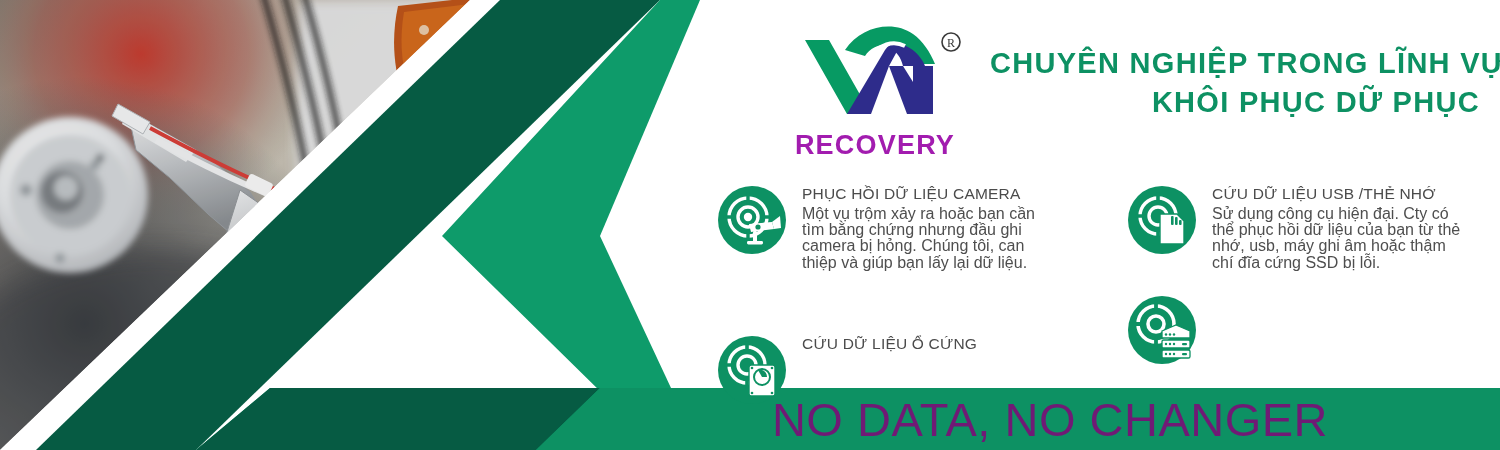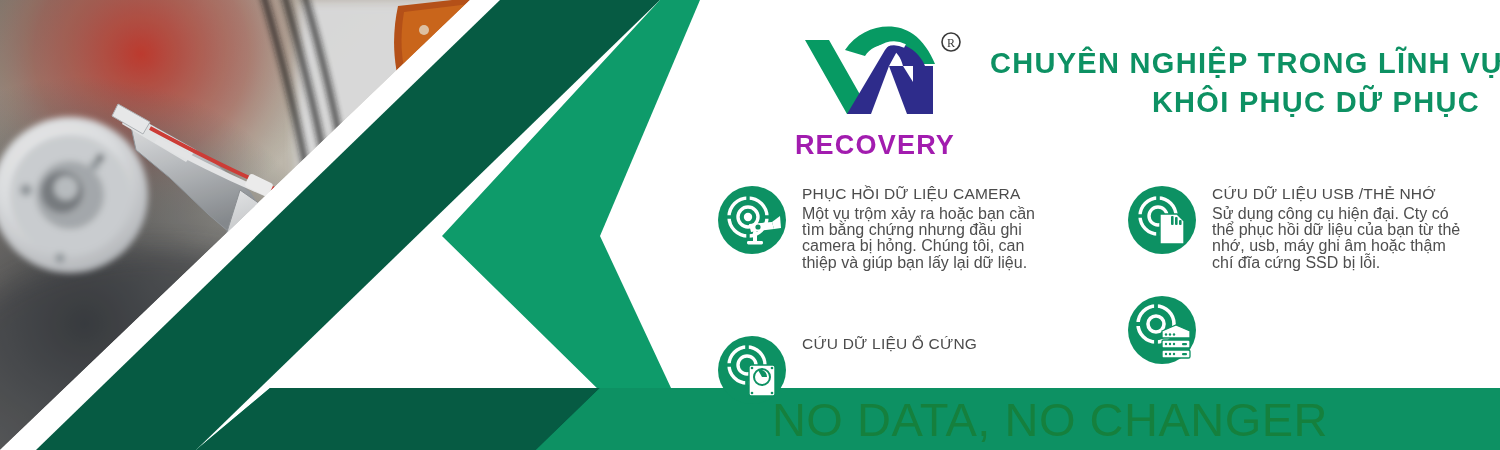--- a/index.html
+++ b/index.html
@@ -84,21 +84,21 @@
     font-size:16px;
     line-height:16.2px;
     margin:0;
   }
 
   
   #slogan{
     position:absolute;
     left:600px;top:388px;width:900px;height:62px;
     display:flex;align-items:center;justify-content:center;
-    color:#15803d;
+    color:#701a75;
     font-family:"Liberation Sans",sans-serif;
     font-size:47px;
     letter-spacing:0.5px;
     line-height:1;
     white-space:nowrap;
   }
 </style>
 </head>
 <body>
 

